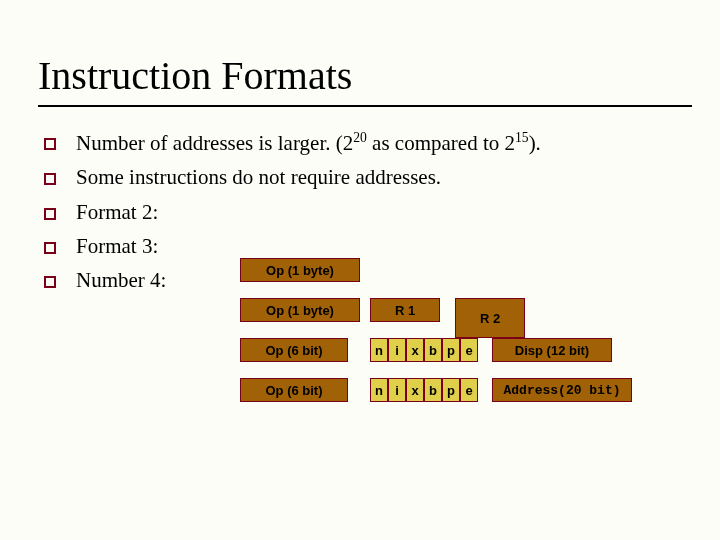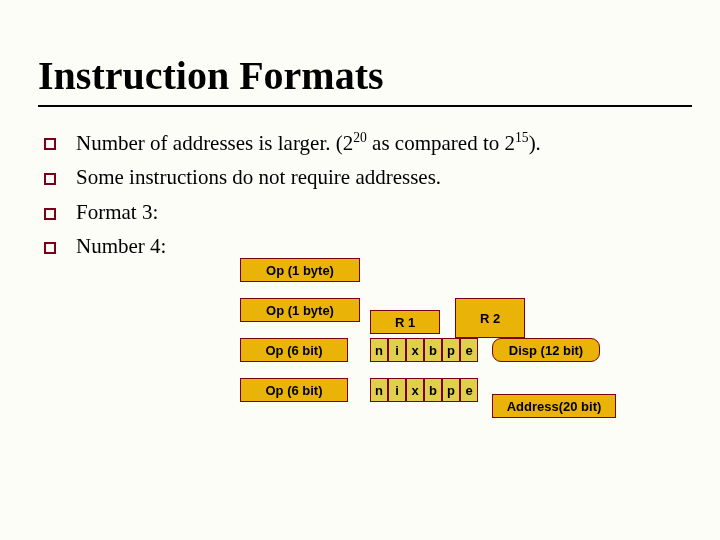--- a/index.html
+++ b/index.html
@@ -15,21 +15,21 @@
   .slide {
     position: relative;
     width: 720px;
     height: 540px;
     box-sizing: border-box;
     padding: 30px 28px 0 38px;
   }
   .title {
     font-size: 40px;
     margin: 22px 0 6px 0;
-    font-weight: bold;
+    font-weight: normal;
   }
   .rule {
     border: none;
     border-top: 2px solid #000;
     margin: 0 0 22px 0;
   }
   ul.bullets {
     list-style: none;
     margin: 0;
     padding: 0;
@@ -55,21 +55,21 @@
   
   .diagram {
     position: absolute;
     left: 240px;
     top: 258px;
   }
   .dcell {
     position: absolute;
     box-sizing: border-box;
     border: 1.5px solid #7a0019;
-    background: #eab308;
+    background: #a16207;
     font-family: Arial, Helvetica, sans-serif;
     font-weight: bold;
     font-size: 13px;
     text-align: center;
     display: flex;
     align-items: center;
     justify-content: center;
     white-space: nowrap;
   }
   .bitcell {
@@ -92,43 +92,44 @@
 
 <div class="slide">
   <h1 class="title">Instruction Formats</h1>
   <hr class="rule">
 
   <ul class="bullets">
     <li>
       <span>Number of addresses is larger. (2</span><sup>20</sup><span> as compared to 2</span><sup>15</sup><span>).</span>
     </li>
     <li>Some instructions do not require addresses.</li>
+    <li><span>Format 2:</span></li>
     <li><span>Format 3:</span></li>
     <li><span>Number 4:</span></li>
   </ul>
 
   <div class="diagram">
 
     <div class="dcell" style="left:0px; top:0px; width:120px; height:24px;">Op (1 byte)</div>
 
     <div class="dcell" style="left:0px; top:40px; width:120px; height:24px;">Op (1 byte)</div>
-    <div class="dcell" style="left:130px; top:40px; width:70px; height:24px;margin-top:12px;">R 1</div>
+    <div class="dcell" style="left:130px; top:40px; width:70px; height:24px;">R 1</div>
     <div class="dcell" style="left:215px; top:40px; width:70px; height:40px;">R 2</div>
 
     <div class="dcell" style="left:0px; top:80px; width:108px; height:24px;">Op (6 bit)</div>
     <div class="bitcell" style="left:130px; top:80px; width:18px; height:24px;">n</div>
     <div class="bitcell" style="left:148px; top:80px; width:18px; height:24px;">i</div>
     <div class="bitcell" style="left:166px; top:80px; width:18px; height:24px;">x</div>
     <div class="bitcell" style="left:184px; top:80px; width:18px; height:24px;">b</div>
     <div class="bitcell" style="left:202px; top:80px; width:18px; height:24px;">p</div>
     <div class="bitcell" style="left:220px; top:80px; width:18px; height:24px;">e</div>
-    <div class="dcell" style="left:252px; top:80px; width:108px; height:24px;border-radius:9px;">Disp (12 bit)</div>
+    <div class="dcell" style="left:252px; top:80px; width:120px; height:24px;">Disp (12 bit)</div>
 
     <div class="dcell" style="left:0px; top:120px; width:108px; height:24px;">Op (6 bit)</div>
     <div class="bitcell" style="left:130px; top:120px; width:18px; height:24px;">n</div>
     <div class="bitcell" style="left:148px; top:120px; width:18px; height:24px;">i</div>
     <div class="bitcell" style="left:166px; top:120px; width:18px; height:24px;">x</div>
     <div class="bitcell" style="left:184px; top:120px; width:18px; height:24px;">b</div>
     <div class="bitcell" style="left:202px; top:120px; width:18px; height:24px;">p</div>
     <div class="bitcell" style="left:220px; top:120px; width:18px; height:24px;">e</div>
-    <div class="dcell" style="left:252px; top:136px; width:124px; height:24px;">Address(20 bit)</div>
+    <div class="dcell" style="left:252px; top:120px; width:140px; height:24px;font-family:Liberation Mono, monospace;">Address(20 bit)</div>
   </div>
 </div>
 
 </body></html>

